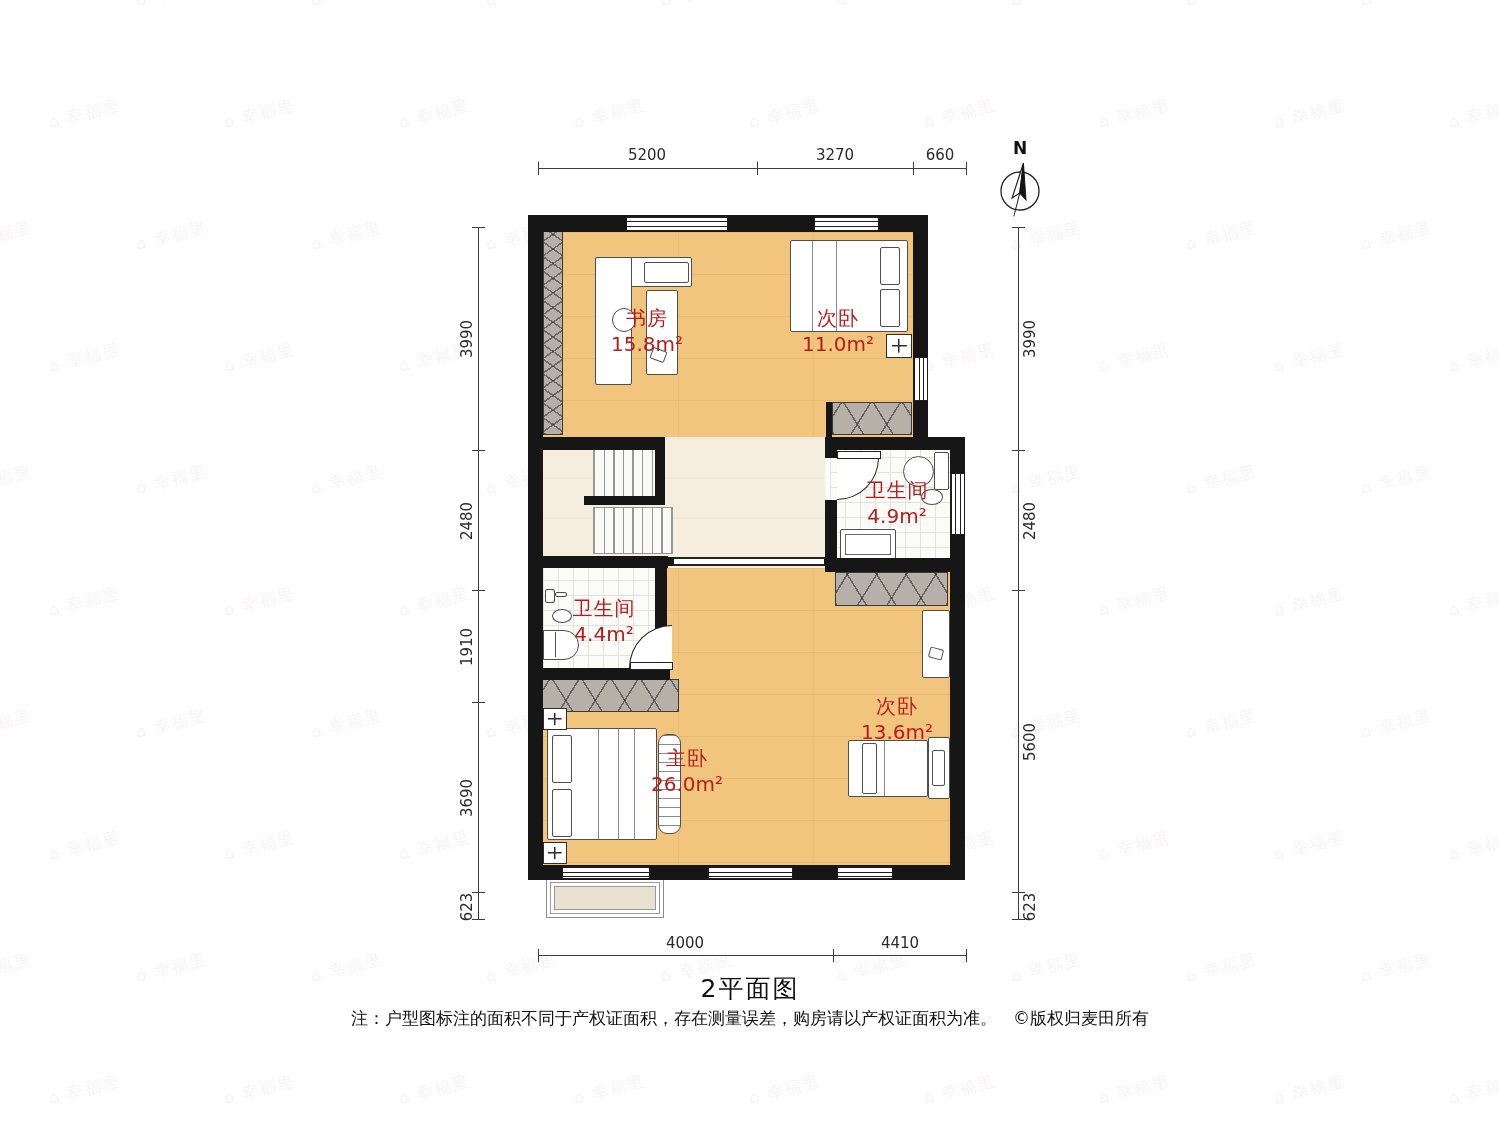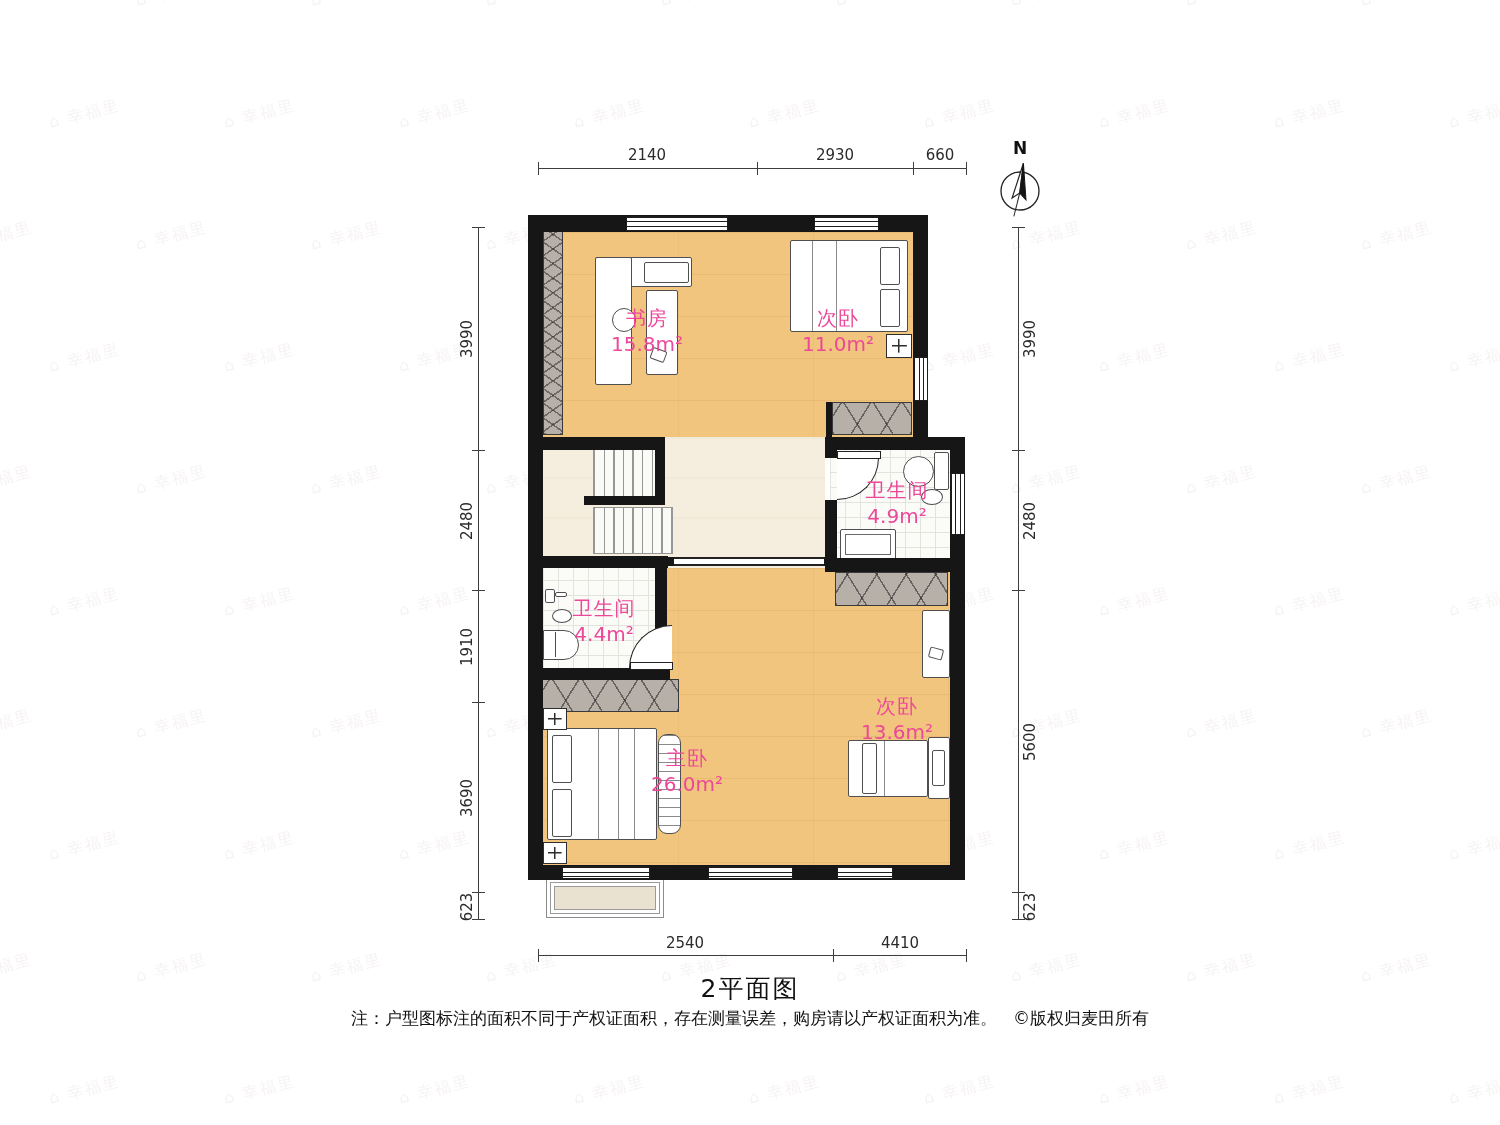--- a/index.html
+++ b/index.html
@@ -46,21 +46,21 @@
   .door{position:absolute;background:#fff;box-sizing:border-box;z-index:7;}
   .d-br{border-right:1.6px solid #222;border-bottom:1.6px solid #222;border-radius:0 0 100% 0;}
   .d-tl{border-top:1.6px solid #222;border-left:1.6px solid #222;border-radius:100% 0 0 0;}
   .leaf{position:absolute;background:#fff;border:1.3px solid #222;box-sizing:border-box;z-index:8;}
   
   .dline{position:absolute;background:#3d3d3d;z-index:8;}
   .dtick{position:absolute;background:#3d3d3d;z-index:8;}
   .dlabel{position:absolute;font-size:15px;color:#2b2b2b;text-align:center;z-index:8;white-space:nowrap;}
   .dlabel-v{transform:rotate(-90deg);}
   
-  .rlabel{position:absolute;transform:translate(-50%,-50%);text-align:center;color:#ec4899;
+  .rlabel{position:absolute;transform:translate(-50%,-50%);text-align:center;color:#b91c1c;
           z-index:9;line-height:1.3;white-space:nowrap;}
   .rlabel .nm{font-size:20px;letter-spacing:1px;display:block;}
   .rlabel .ar{font-size:20px;display:block;}
   
   .balc{position:absolute;border:1.5px solid #8d8d8d;background:#fff;z-index:3;}
   .balc-m{position:absolute;inset:3px;border:1px solid #9a9a9a;}
   .balc-i{position:absolute;inset:3px;border:1px solid #9a9a9a;background:#EAE2D1;}
   
   .compass{position:absolute;z-index:9;text-align:center;}
   .compass .n{display:block;font-size:17px;font-weight:bold;color:#111;margin-bottom:1px;}
@@ -264,29 +264,29 @@
   <div class="door d-br" style="left:837px;top:458px;width:42px;height:42px;"></div>
   <div class="leaf" style="left:837px;top:451px;width:44px;height:8px;"></div>
   <div class="door d-tl" style="left:629px;top:625px;width:43px;height:43px;"></div>
   <div class="leaf" style="left:630px;top:662px;width:43px;height:8px;"></div>
 
   <div class="dline" style="left:538px;top:168px;width:429px;height:1px;"></div>
   <div class="dtick" style="left:538px;top:162px;width:1px;height:13px;"></div>
   <div class="dtick" style="left:757px;top:162px;width:1px;height:13px;"></div>
   <div class="dtick" style="left:913px;top:162px;width:1px;height:13px;"></div>
   <div class="dtick" style="left:966px;top:162px;width:1px;height:13px;"></div>
-  <div class="dlabel" style="left:607px;top:146px;width:80px;">2140</div>
-  <div class="dlabel" style="left:795px;top:146px;width:80px;">2930</div>
+  <div class="dlabel" style="left:607px;top:146px;width:80px;">5200</div>
+  <div class="dlabel" style="left:795px;top:146px;width:80px;">3270</div>
   <div class="dlabel" style="left:900px;top:146px;width:80px;">660</div>
 
   <div class="dline" style="left:538px;top:955px;width:429px;height:1px;"></div>
   <div class="dtick" style="left:538px;top:949px;width:1px;height:13px;"></div>
   <div class="dtick" style="left:833px;top:949px;width:1px;height:13px;"></div>
   <div class="dtick" style="left:966px;top:949px;width:1px;height:13px;"></div>
-  <div class="dlabel" style="left:645px;top:934px;width:80px;">2540</div>
+  <div class="dlabel" style="left:645px;top:934px;width:80px;">4000</div>
   <div class="dlabel" style="left:860px;top:934px;width:80px;">4410</div>
 
   <div class="dline" style="left:478px;top:227px;width:1px;height:693px;"></div>
   <div class="dtick" style="left:472px;top:227px;width:13px;height:1px;"></div>
   <div class="dtick" style="left:472px;top:450px;width:13px;height:1px;"></div>
   <div class="dtick" style="left:472px;top:590px;width:13px;height:1px;"></div>
   <div class="dtick" style="left:472px;top:702px;width:13px;height:1px;"></div>
   <div class="dtick" style="left:472px;top:892px;width:13px;height:1px;"></div>
   <div class="dtick" style="left:472px;top:919px;width:13px;height:1px;"></div>
   <div class="dlabel dlabel-v" style="left:427px;top:330px;width:80px;">3990</div>

